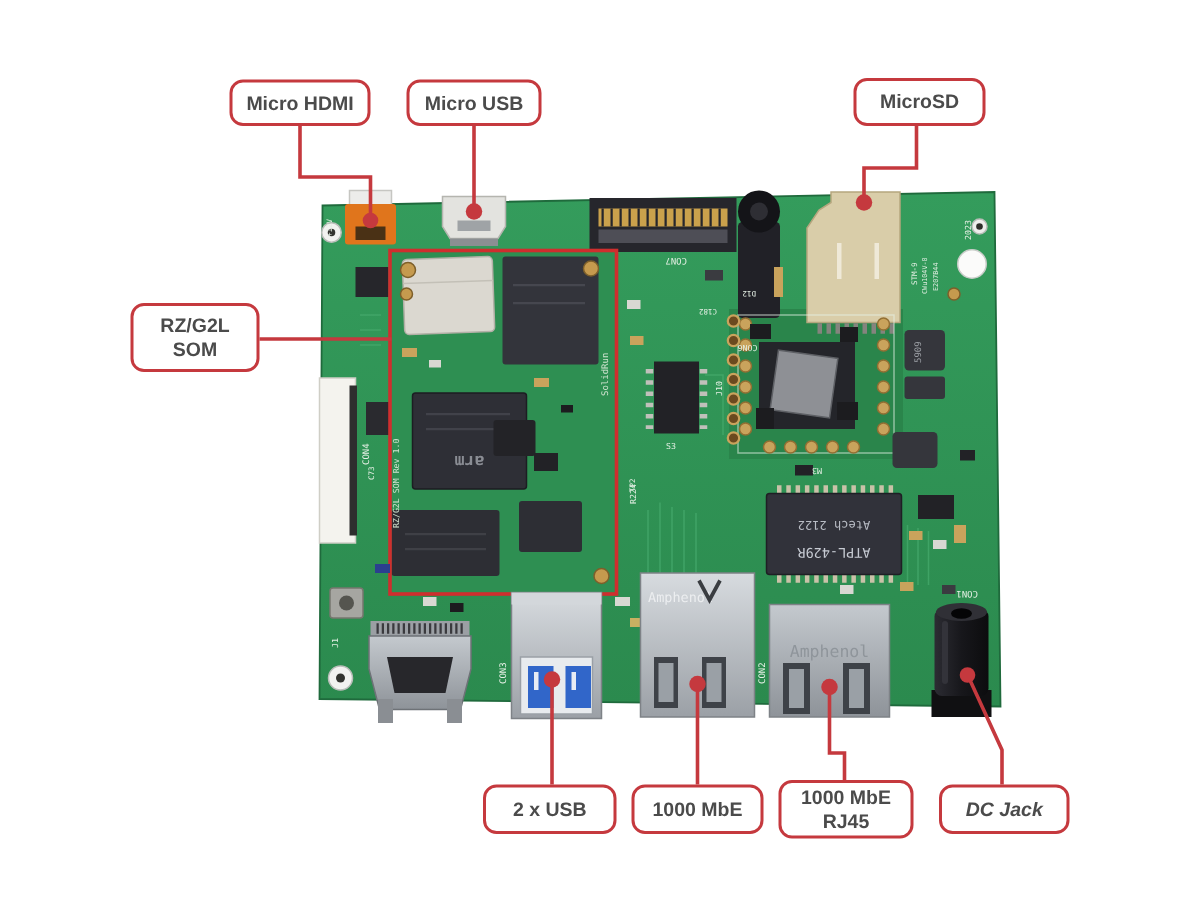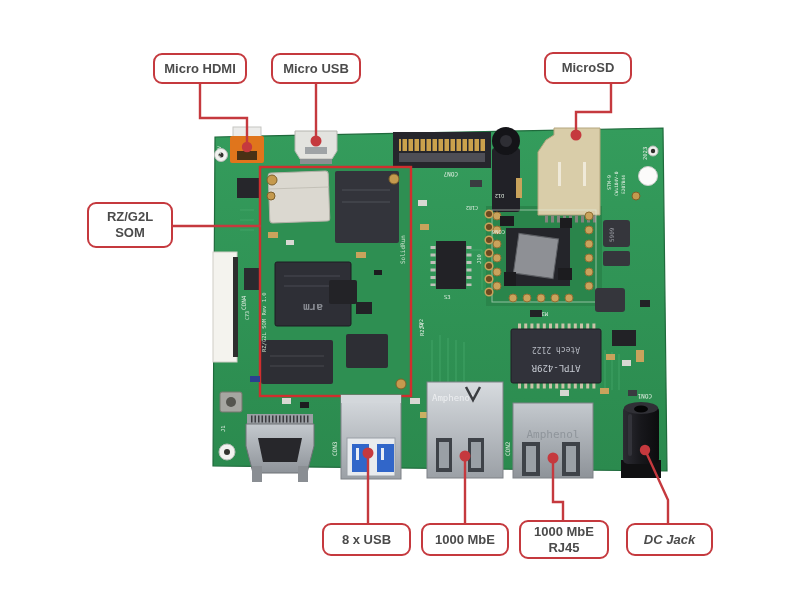--- a/index.html
+++ b/index.html
@@ -320,29 +320,29 @@
     <circle cx="645" cy="450" r="5.2"></circle>
   </g>
 </svg>
 
 <div class="callout" style="left:271px;top:53px;width:90px;height:31px;">
   <span>Micro USB</span>
 </div>
 <div class="callout" style="left:153px;top:53px;width:94px;height:31px;">
   <span>Micro HDMI</span>
 </div>
-<div class="callout" style="left:544px;top:52px;width:88px;height:32px;">
+<div class="callout" style="left:569px;top:52px;width:88px;height:32px;">
   <span>MicroSD</span>
 </div>
 <div class="callout" style="left:87px;top:202px;width:86px;height:46px;text-align:center;">
   <span>RZ/G2L</span>
   <span>SOM</span>
 </div>
 <div class="callout" style="left:322px;top:523px;width:89px;height:33px;">
-  <span>8 x USB</span>
+  <span>2 x USB</span>
 </div>
 <div class="callout" style="left:421px;top:523px;width:88px;height:33px;">
   <span>1000 MbE</span>
 </div>
 <div class="callout" style="left:519px;top:520px;width:90px;height:39px;">
   <span>1000 MbE</span>
   <span>RJ45</span>
 </div>
 <div class="callout" style="left:626px;top:523px;width:87px;height:33px;font-style:italic;">
   <span>DC Jack</span>

